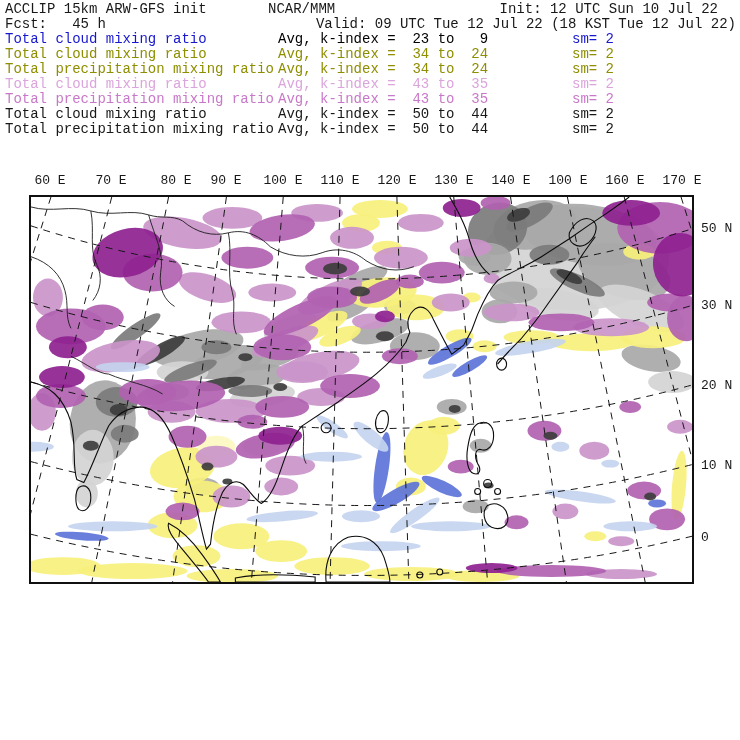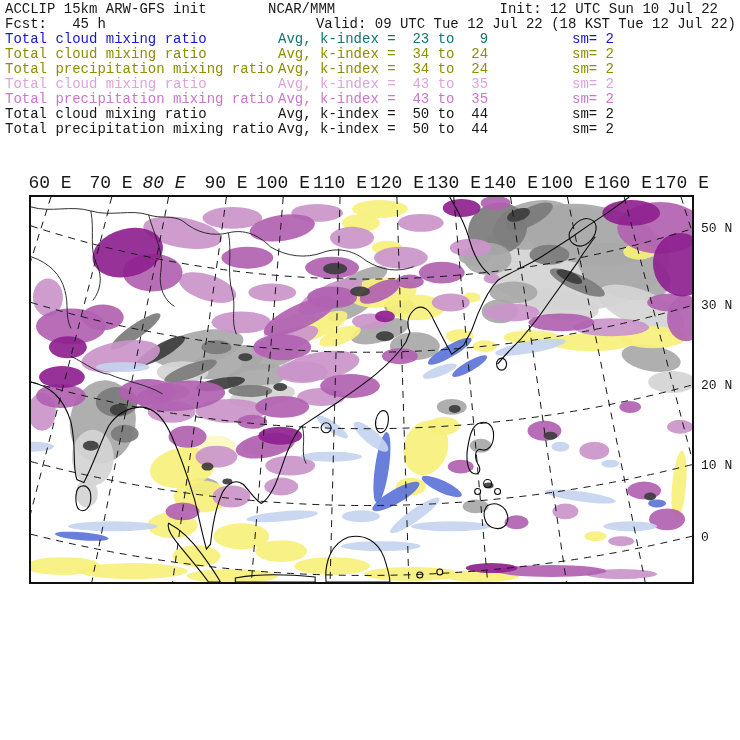--- a/index.html
+++ b/index.html
@@ -4,36 +4,36 @@
 <style>
   html,body{margin:0;padding:0;background:#ffffff;}
   #page{position:relative;width:740px;height:740px;background:#ffffff;overflow:hidden;
         font-family:"Liberation Mono","DejaVu Sans Mono",monospace;color:#181818;}
   .abs{position:absolute;white-space:pre;font-size:14px;line-height:15px;}
   .r{text-align:right;}
   .small{font-size:11px;line-height:13px;color:#242424;}
   #map-frame{position:absolute;left:29px;top:195px;width:665px;height:389px;
              border:2px solid #101010;box-sizing:border-box;background:#ffffff;}
   #map-frame svg{display:block;width:661px;height:385px;}
-  .lonlab{position:absolute;top:173px;transform:translateX(-50%);font-size:18px;}
+  .lonlab{position:absolute;top:173px;transform:translateX(-50%);font-size:13px;}
   .latlab{position:absolute;left:701px;font-size:13px;}
 </style>
 </head>
 <body>
 
 <div id="page">
   <div class="abs" style="left:5px;top:2px">ACCLIP 15km ARW-GFS init</div>
   <div class="abs" style="left:268px;top:2px">NCAR/MMM</div>
   <div class="abs r" style="right:22px;top:2px">Init: 12 UTC Sun 10 Jul 22</div>
   <div class="abs" style="left:5px;top:17px">Fcst:   45 h</div>
   <div class="abs r" style="right:4px;top:17px">Valid: 09 UTC Tue 12 Jul 22 (18 KST Tue 12 Jul 22)</div>
 
   <div>
       <div class="abs" style="left: 5px; top: 32px; color: rgb(23, 23, 207);">Total cloud mixing ratio</div>
-      <div class="abs" style="left: 278px; top: 32px; color: #0f766e;">Avg, k-index =  23 to   9</div>
+      <div class="abs" style="left: 278px; top: 32px; color: #000000;">Avg, k-index =  23 to   9</div>
       <div class="abs" style="left: 572px; top: 32px; color: rgb(23, 23, 207);">sm= 2</div>
       <div class="abs" style="left: 5px; top: 47px; color: rgb(142, 142, 0);">Total cloud mixing ratio</div>
       <div class="abs" style="left: 278px; top: 47px; color: rgb(142, 142, 0);">Avg, k-index =  34 to  24</div>
       <div class="abs" style="left: 572px; top: 47px; color: rgb(142, 142, 0);">sm= 2</div>
       <div class="abs" style="left: 5px; top: 62px; color: rgb(142, 142, 0);">Total precipitation mixing ratio</div>
       <div class="abs" style="left: 278px; top: 62px; color: rgb(142, 142, 0);">Avg, k-index =  34 to  24</div>
       <div class="abs" style="left: 572px; top: 62px; color: rgb(142, 142, 0);">sm= 2</div>
       <div class="abs" style="left: 5px; top: 77px; color: rgb(220, 164, 220);">Total cloud mixing ratio</div>
       <div class="abs" style="left: 278px; top: 77px; color: rgb(220, 164, 220);">Avg, k-index =  43 to  35</div>
       <div class="abs" style="left: 572px; top: 77px; color: rgb(220, 164, 220);">sm= 2</div>
@@ -43,21 +43,21 @@
       <div class="abs" style="left: 5px; top: 107px; color: rgb(24, 24, 24);">Total cloud mixing ratio</div>
       <div class="abs" style="left: 278px; top: 107px; color: rgb(24, 24, 24);">Avg, k-index =  50 to  44</div>
       <div class="abs" style="left: 572px; top: 107px; color: rgb(24, 24, 24);">sm= 2</div>
       <div class="abs" style="left: 5px; top: 122px; color: rgb(24, 24, 24);">Total precipitation mixing ratio</div>
       <div class="abs" style="left: 278px; top: 122px; color: rgb(24, 24, 24);">Avg, k-index =  50 to  44</div>
       <div class="abs" style="left: 572px; top: 122px; color: rgb(24, 24, 24);">sm= 2</div>
     </div>
   <div>
       <div class="lonlab" style="left: 50px;">60 E</div>
       <div class="lonlab" style="left: 111px;">70 E</div>
-      <div class="lonlab" style="left: 164px; font-style: italic;">80 E</div>
+      <div class="lonlab" style="left: 176px;">80 E</div>
       <div class="lonlab" style="left: 226px;">90 E</div>
       <div class="lonlab" style="left: 283px;">100 E</div>
       <div class="lonlab" style="left: 340px;">110 E</div>
       <div class="lonlab" style="left: 397px;">120 E</div>
       <div class="lonlab" style="left: 454px;">130 E</div>
       <div class="lonlab" style="left: 511px;">140 E</div>
       <div class="lonlab" style="left: 568px;">100 E</div>
       <div class="lonlab" style="left: 625px;">160 E</div>
       <div class="lonlab" style="left: 682px;">170 E</div>
     </div>

